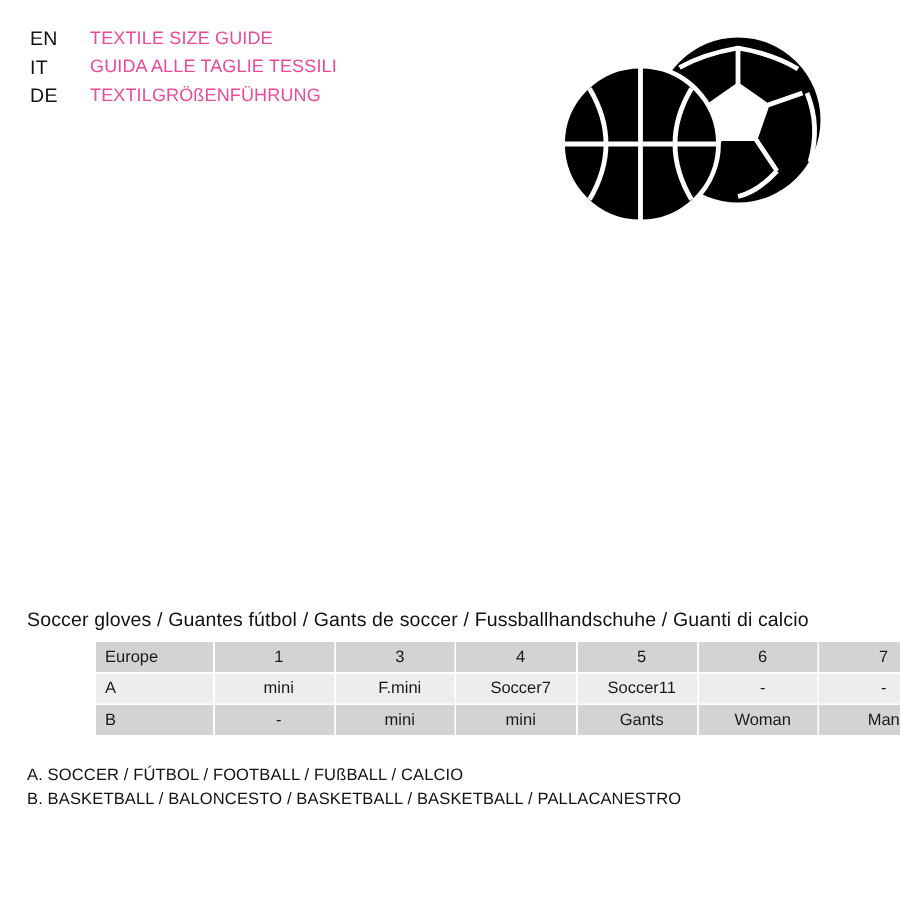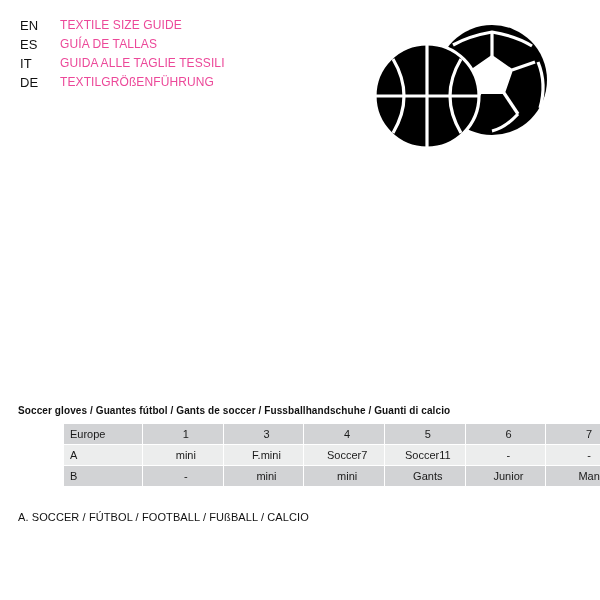--- a/index.html
+++ b/index.html
@@ -56,22 +56,22 @@
   }
 
   
   .table-section {
     position: absolute;
     left: 18px;
     top: 405px;
     width: 564px;
   }
   .table-caption {
-    font-size: 10px;
-    font-weight: bold;
+    font-size: 13px;
+    font-weight: normal;
     color: #111;
     letter-spacing: 0.1px;
     margin-bottom: 7px;
     white-space: nowrap;
   }
   table.size-table {
     border-collapse: collapse;
     width: 564px;
     table-layout: fixed;
     margin-left: 45px;
@@ -118,24 +118,20 @@
     white-space: nowrap;
   }
 </style>
 </head>
 <body>
 
 <div class="lang-block">
   <div class="lang-row">
     <div class="lang-code">EN</div>
     <div class="lang-title">TEXTILE SIZE GUIDE</div>
-  </div>
-  <div class="lang-row">
-    <div class="lang-code">ES</div>
-    <div class="lang-title">GUÍA DE TALLAS</div>
   </div>
   <div class="lang-row">
     <div class="lang-code">IT</div>
     <div class="lang-title">GUIDA ALLE TAGLIE TESSILI</div>
   </div>
   <div class="lang-row">
     <div class="lang-code">DE</div>
     <div class="lang-title">TEXTILGRÖßENFÜHRUNG</div>
   </div>
 </div>
@@ -194,22 +190,23 @@
         <td>Soccer11</td>
         <td>-</td>
         <td>-</td>
       </tr>
       <tr class="row-b">
         <td class="label-col">B</td>
         <td>-</td>
         <td>mini</td>
         <td>mini</td>
         <td>Gants</td>
-        <td>Junior</td>
+        <td>Woman</td>
         <td>Man</td>
       </tr>
     </tbody>
   </table>
 </div>
 
 <div class="footnotes">
   <div class="footnote">A. SOCCER / FÚTBOL / FOOTBALL / FUßBALL / CALCIO</div>
+  <div class="footnote">B. BASKETBALL / BALONCESTO / BASKETBALL / BASKETBALL / PALLACANESTRO</div>
 </div>
 
 </body></html>

